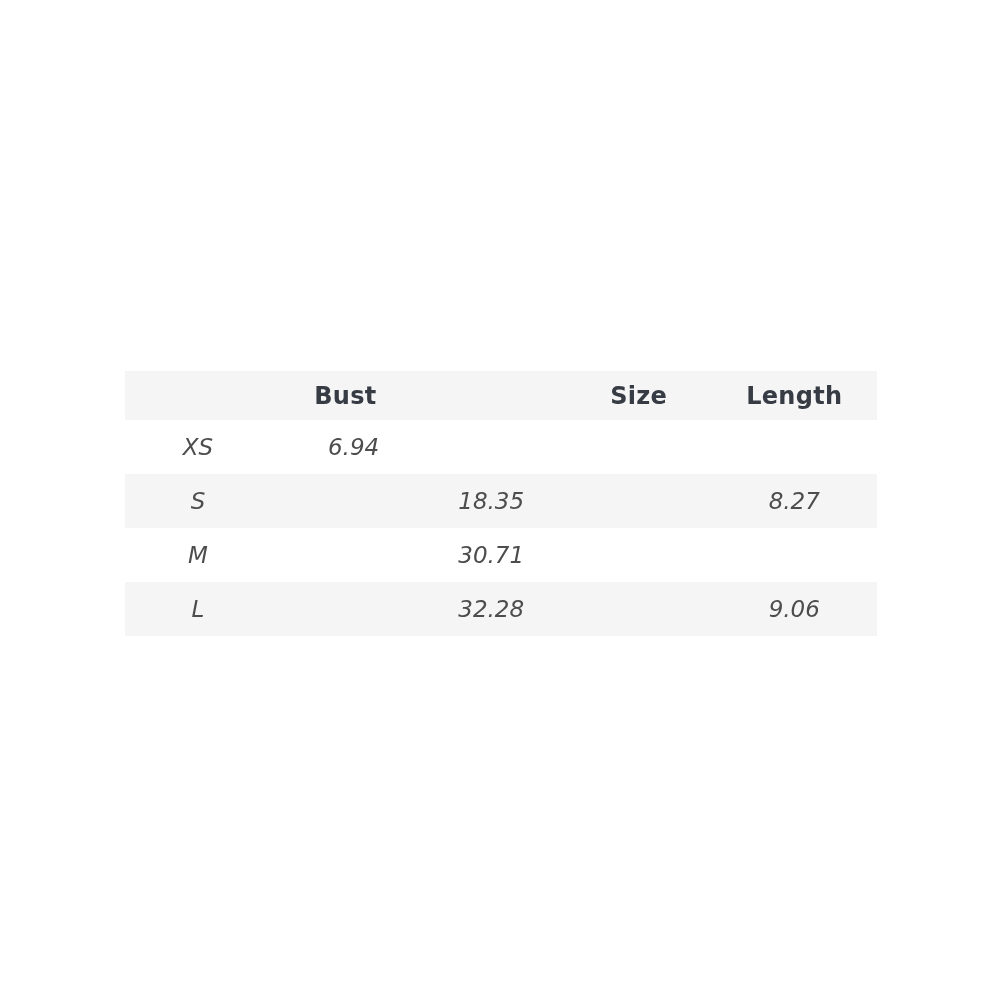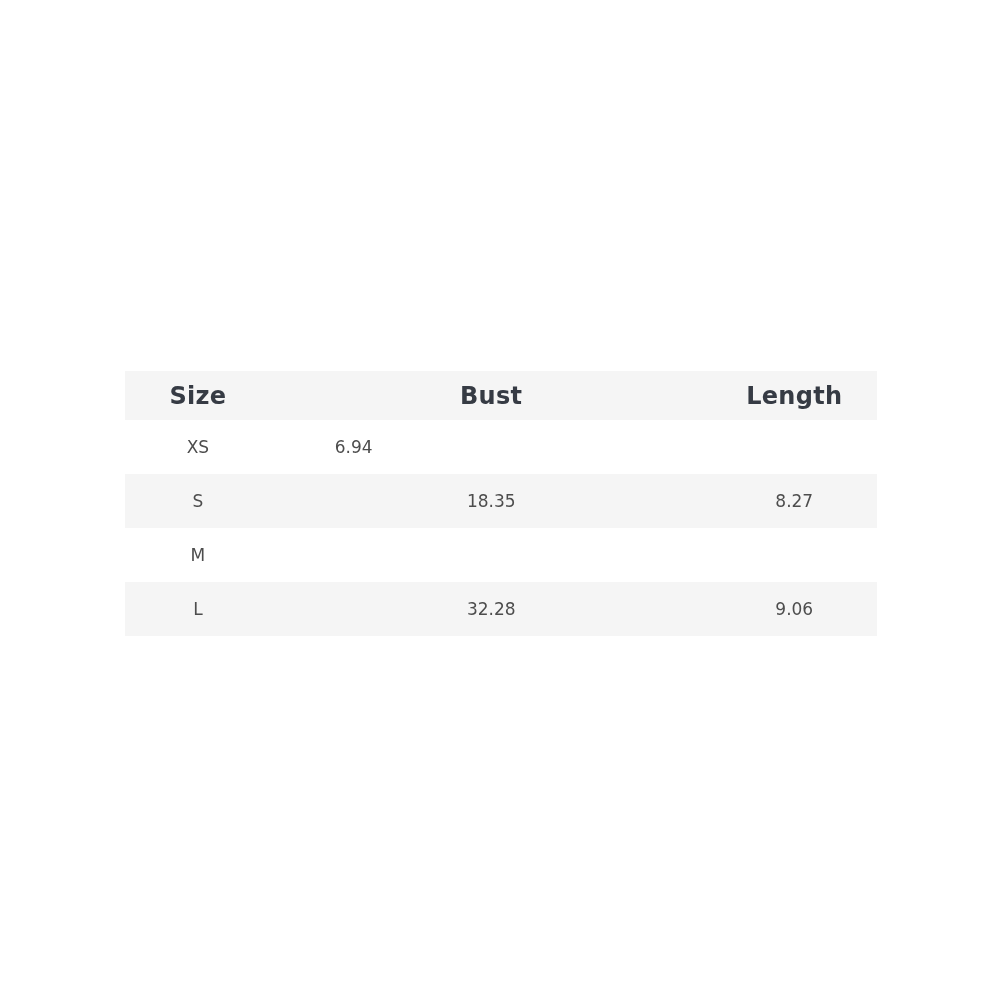--- a/index.html
+++ b/index.html
@@ -40,48 +40,50 @@
   .c1 { width: 19.4%; }
   .c2 { width: 58.6%; }
   .c3 { width: 22%; }
   .header .cell {
     font-size: 24px;
     font-weight: bold;
     color: #363b44;
     letter-spacing: 0.3px;
   }
   .row:not(.header) .cell {
-    font-size: 17px;
+    font-size: 23px;
     color: #4d4d4d;
+    font-style: italic;
   }
 </style>
 </head>
 <body>
 
 <div class="size-chart">
 
   <div class="row header">
+    <div class="cell c2">Bust</div>
     <div class="cell c1">Size</div>
-    <div class="cell c2">Bust</div>
     <div class="cell c3">Length</div>
   </div>
 
   <div class="row">
     <div class="cell c1">XS</div>
     <div class="cell c3">6.94</div>
   </div>
 
   <div class="row stripe">
     <div class="cell c1">S</div>
     <div class="cell c2">18.35</div>
     <div class="cell c3">8.27</div>
   </div>
 
   <div class="row">
     <div class="cell c1">M</div>
+    <div class="cell c2">30.71</div>
   </div>
 
   <div class="row stripe">
     <div class="cell c1">L</div>
     <div class="cell c2">32.28</div>
     <div class="cell c3">9.06</div>
   </div>
 
 </div>
 

